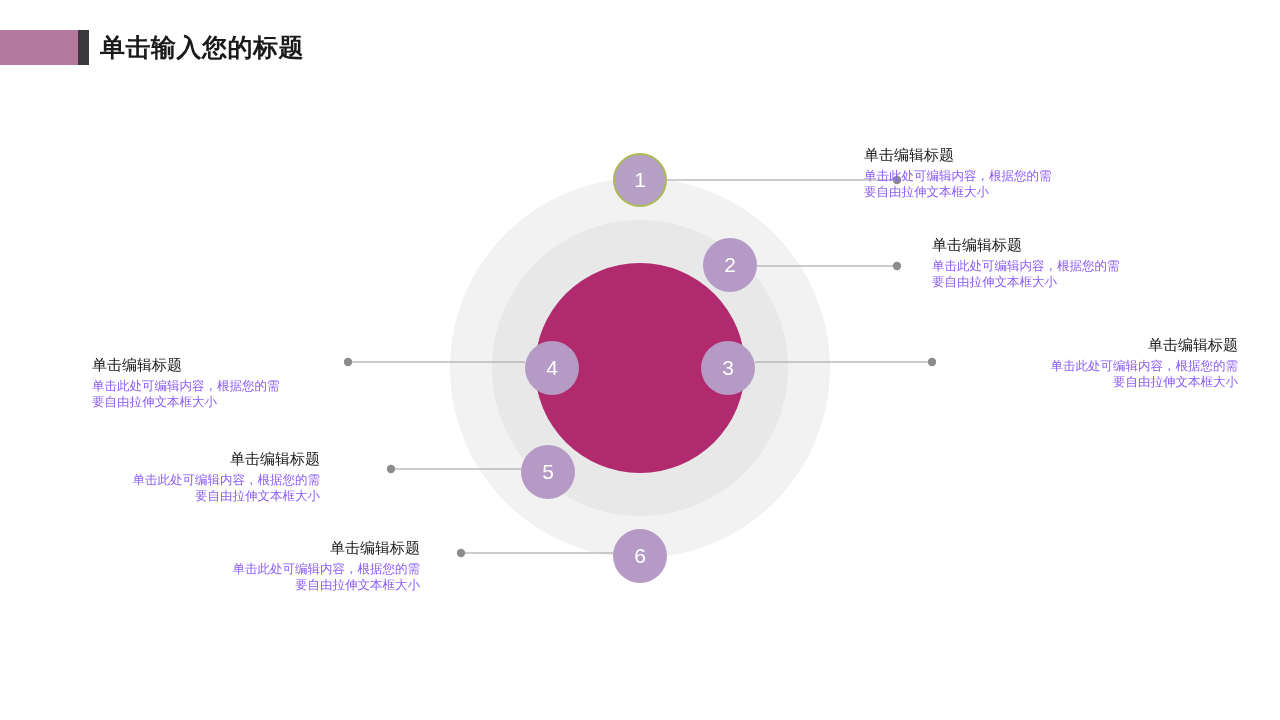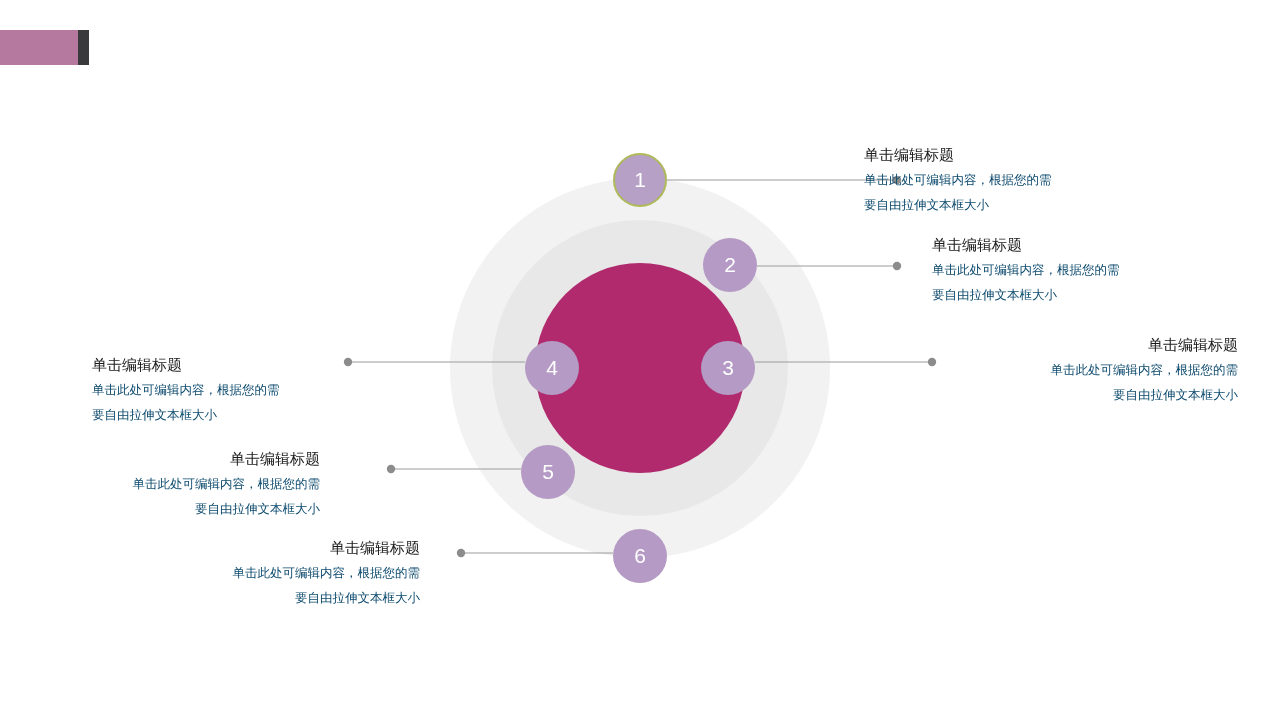--- a/index.html
+++ b/index.html
@@ -100,33 +100,34 @@
     font-size: 15px;
     font-weight: 400;
     color: #1a1a1a;
     line-height: 22px;
     margin-bottom: 2px;
     white-space: nowrap;
   }
   .textblock .tb-body {
     font-size: 12.5px;
     font-weight: 400;
-    color: #0c4a6e;
-    line-height: 25px;
+    color: #8b5cf6;
+    line-height: 16px;
     white-space: pre-line;
   }
   .textblock.align-left  { text-align: left; }
   .textblock.align-right { text-align: right; }
 </style>
 </head>
 <body>
 
 <div id="header">
   <div id="header-accent-pink"></div>
   <div id="header-accent-dark"></div>
+  <div id="header-title">单击输入您的标题</div>
 </div>
 
 <div id="diagram">
 
   <svg id="rings-svg" viewBox="0 0 1280 720">
     <circle cx="640" cy="368" r="190" fill="#f2f2f2"></circle>
     <circle cx="640" cy="368" r="148" fill="#e8e8e8"></circle>
     <circle cx="640" cy="368" r="105" fill="#b12a6e"></circle>
   </svg>
 

